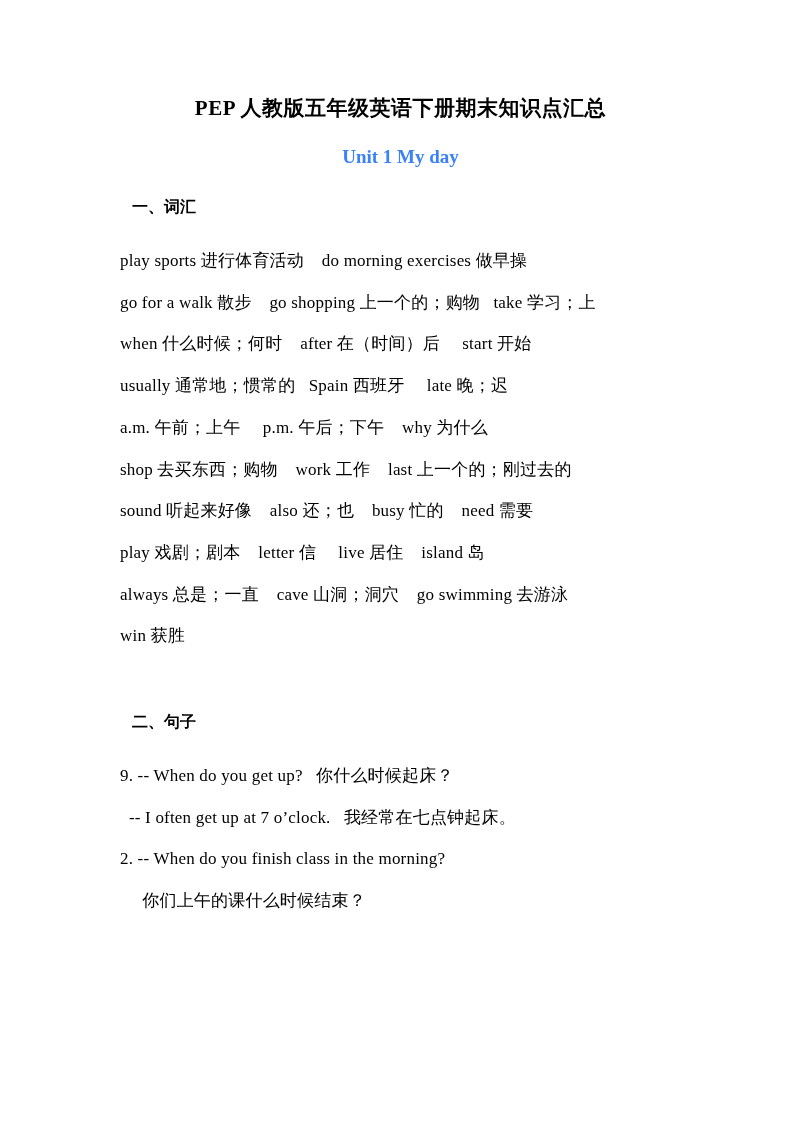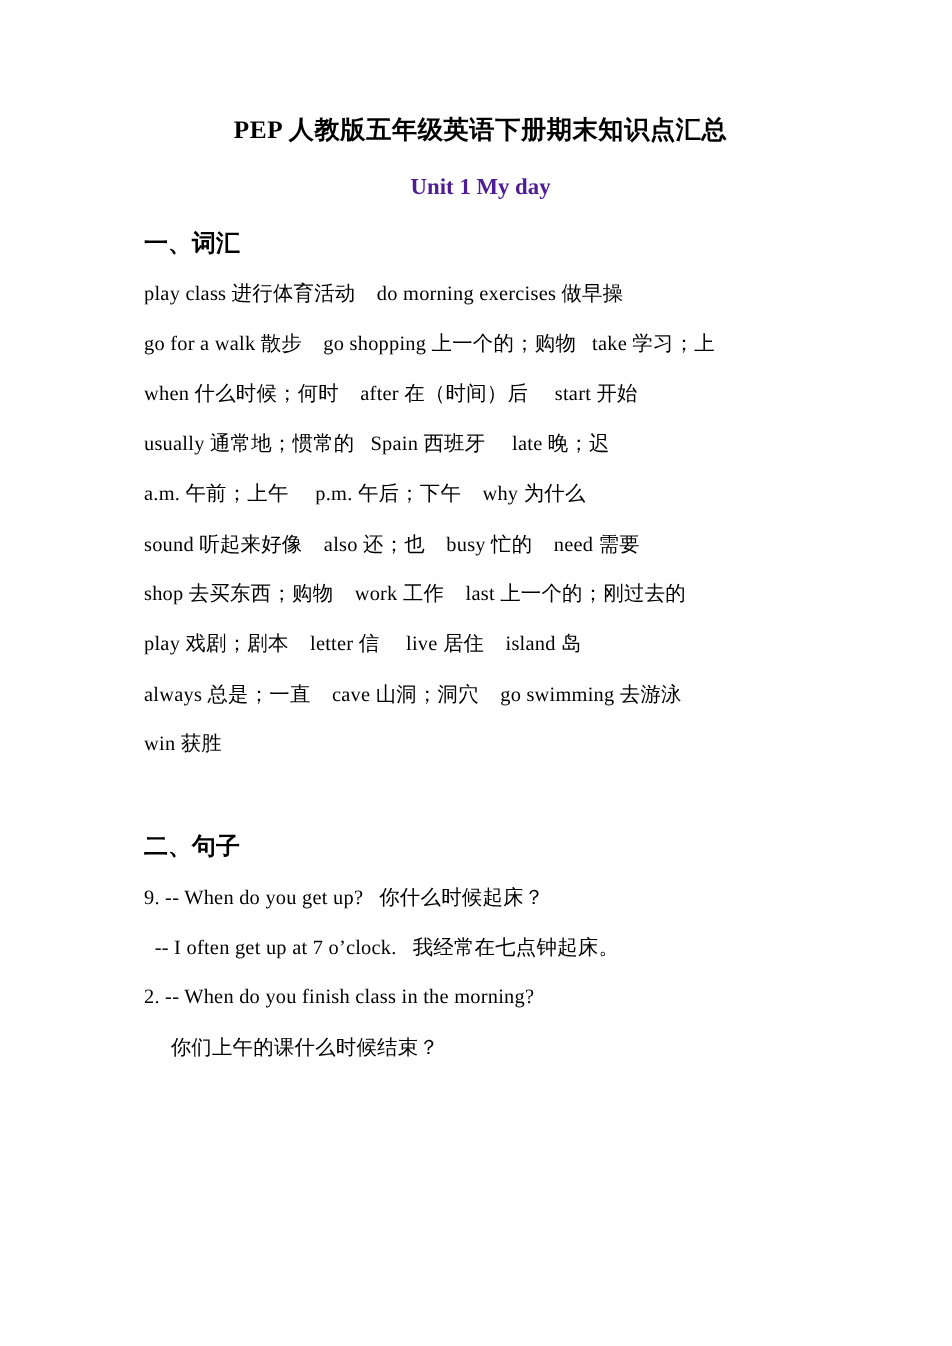--- a/index.html
+++ b/index.html
@@ -28,22 +28,22 @@
     line-height: 24px;
   }
   .unit-subtitle {
     margin: 0 0 8px 0;
     text-align: center;
     font-size: 19px;
     font-weight: bold;
     line-height: 34px;
   }
   .section-heading {
-    margin: 0;
-    font-size: 20px;
+    margin: 12px;
+    font-size: 16px;
     font-weight: bold;
     line-height: 42px;
   }
   .lines .line {
     margin: 0;
     font-size: 17px;
     line-height: 41.7px;
     white-space: pre-wrap;
     letter-spacing: 0.2px;
   }
@@ -51,32 +51,32 @@
     margin-top: 44px;
   }
 </style>
 </head>
 <body>
 
 <div class="page">
 
   <h1 class="doc-title">PEP 人教版五年级英语下册期末知识点汇总</h1>
 
-  <h2 class="unit-subtitle" style="color: #4c1d95;">Unit 1 My day</h2>
+  <h2 class="unit-subtitle" style="color: #3b82f6;">Unit 1 My day</h2>
 
   <div class="section-vocab">
     <h3 class="section-heading">一、词汇</h3>
     <div class="lines">
-        <p class="line">play class 进行体育活动    do morning exercises 做早操</p>
+        <p class="line">play sports 进行体育活动    do morning exercises 做早操</p>
         <p class="line">go for a walk 散步    go shopping 上一个的；购物   take 学习；上</p>
         <p class="line">when 什么时候；何时    after 在（时间）后     start 开始</p>
         <p class="line">usually 通常地；惯常的   Spain 西班牙     late 晚；迟</p>
         <p class="line">a.m. 午前；上午     p.m. 午后；下午    why 为什么</p>
+        <p class="line">shop 去买东西；购物    work 工作    last 上一个的；刚过去的</p>
         <p class="line">sound 听起来好像    also 还；也    busy 忙的    need 需要</p>
-        <p class="line">shop 去买东西；购物    work 工作    last 上一个的；刚过去的</p>
         <p class="line">play 戏剧；剧本    letter 信     live 居住    island 岛</p>
         <p class="line">always 总是；一直    cave 山洞；洞穴    go swimming 去游泳</p>
         <p class="line">win 获胜</p>
       </div>
   </div>
 
   <div class="section-sentences">
     <h3 class="section-heading">二、句子</h3>
     <div class="lines">
         <p class="line">9. -- When do you get up?   你什么时候起床？</p>

